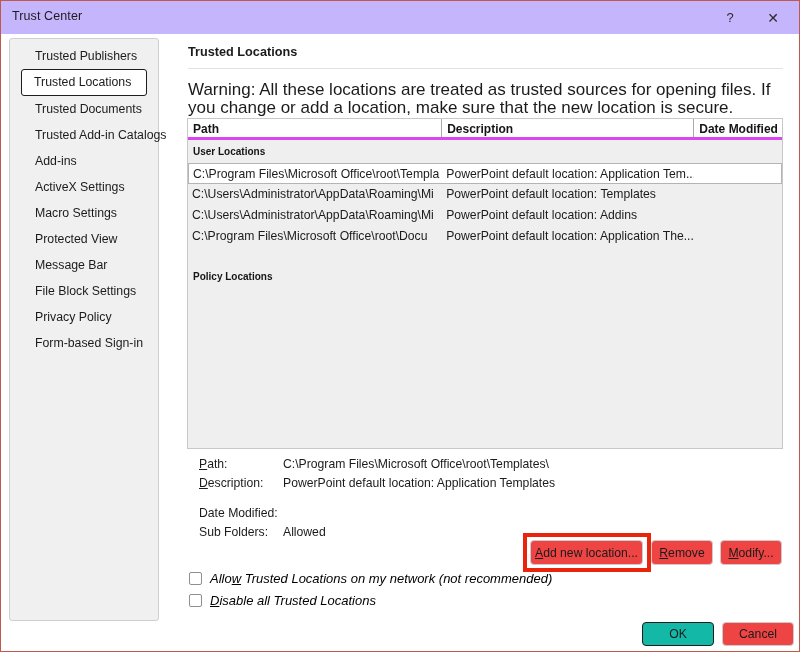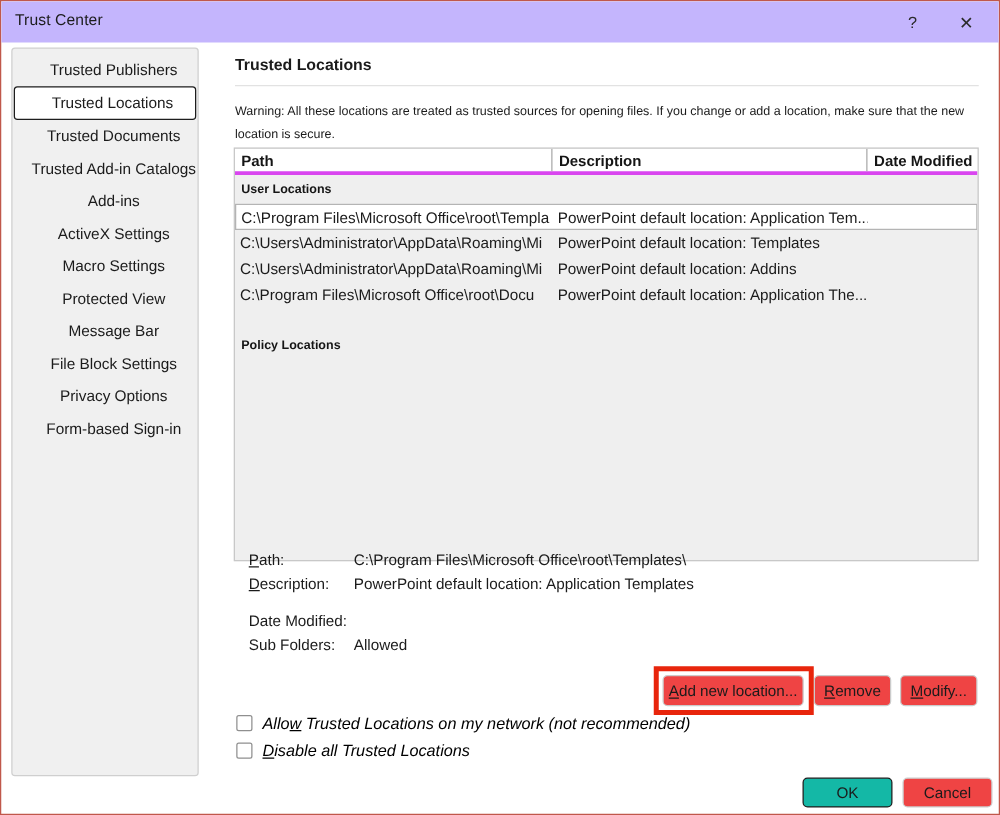--- a/index.html
+++ b/index.html
@@ -44,24 +44,24 @@
   #sidebar {
     position: absolute; left: 8px; top: 37px;
     width: 150px; height: 583px;
     background: #f0f0f0;
     border: 1px solid #cfcfcf;
     border-radius: 3px;
     padding-top: 4px;
   }
   .nav-item {
     height: 26px; line-height: 26px;
-    margin: 0 1px;
+    margin: 0 11px;
     padding-left: 14px;
     font-size: 12.3px; color: #1b1b1b;
-    white-space: nowrap; cursor: default; text-align: center;
+    white-space: nowrap; cursor: default;
   }
   .nav-item.selected {
     background: #ffffff;
     border: 1.6px solid #1d1d1d;
     border-radius: 3px;
     height: 27px; line-height: 24px;
     padding-left: 12px;
   }
 
   
@@ -71,21 +71,21 @@
     font-size: 12.7px; font-weight: bold; color: #1b1b1b;
     margin-left: 13px;
   }
   #pane-rule {
     margin-top: 9px; margin-left: 13px;
     width: 595px; height: 1px; background: #e2e2e2;
   }
   #warning-text {
     margin: 12px 0 0 13px;
     width: 595px;
-    font-size: 10px; color: #1b1b1b; line-height: 17.5px;
+    font-size: 17px; color: #1b1b1b; line-height: 17.5px;
   }
 
   
   #listview {
     position: absolute; left: 186px; top: 117px;
     width: 596px; height: 331px;
     background: #efefef;
     border: 1px solid #c8c8c8;
     overflow: hidden;
   }
@@ -122,21 +122,21 @@
   }
   .lv-cell {
     font-size: 12.2px; color: #1b1b1b; line-height: 20px;
     white-space: nowrap; overflow: hidden;
   }
   .lv-cell.c-path { width: 255px; padding-left: 4px; }
   .lv-cell.c-desc { width: 253px; padding-left: 4px; }
   .lv-cell.c-date { width: 88px; }
 
   
-  #details { position: absolute; left: 198px; top: 437px; font-size: 12.2px; color: #1b1b1b; }
+  #details { position: absolute; left: 198px; top: 453px; font-size: 12.2px; color: #1b1b1b; }
   .det-row { display: flex; height: 19px; align-items: center; }
   .det-gap { height: 11px; }
   .det-label { width: 84px; white-space: nowrap; }
   .det-value { white-space: nowrap; }
   .acc { text-decoration: underline; }
 
   
   .btn {
     background: #ef4444;
     border: 1px solid #cbcbcb;
@@ -198,21 +198,21 @@
     <div class="nav-item">Trusted Publishers</div>
     <div class="nav-item selected">Trusted Locations</div>
     <div class="nav-item">Trusted Documents</div>
     <div class="nav-item">Trusted Add-in Catalogs</div>
     <div class="nav-item">Add-ins</div>
     <div class="nav-item">ActiveX Settings</div>
     <div class="nav-item">Macro Settings</div>
     <div class="nav-item">Protected View</div>
     <div class="nav-item">Message Bar</div>
     <div class="nav-item">File Block Settings</div>
-    <div class="nav-item">Privacy Options</div>
+    <div class="nav-item">Privacy Policy</div>
     <div class="nav-item">Form-based Sign-in</div>
   </div>
 
   <div id="pane">
     <div id="pane-heading">Trusted Locations</div>
     <div id="pane-rule"></div>
     <div id="warning-text">Warning: All these locations are treated as trusted sources for opening files.  If you change or add a location, make sure that the new location is secure.</div>
   </div>
 
   <div id="listview">

